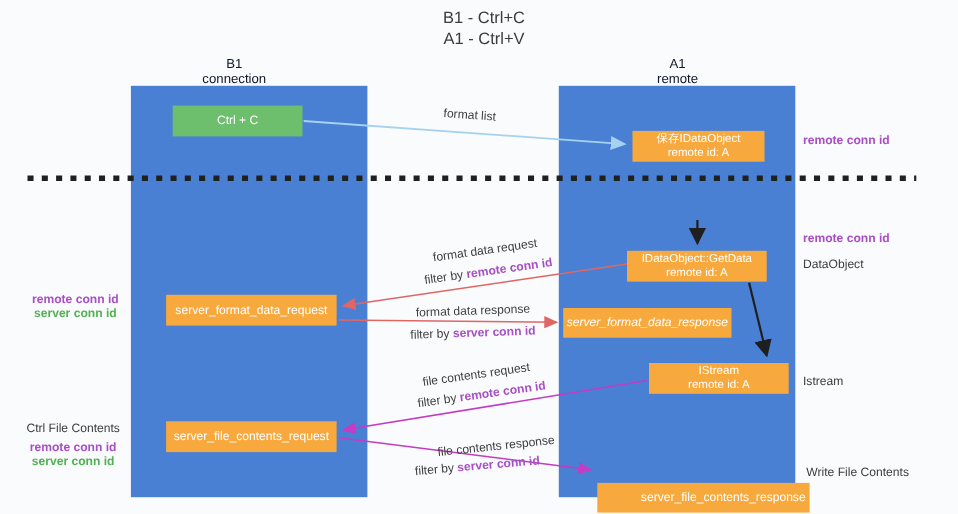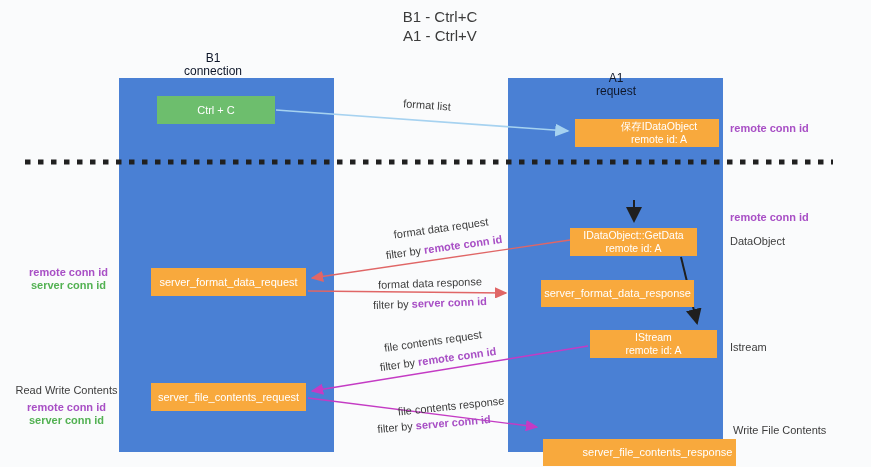--- a/index.html
+++ b/index.html
@@ -78,45 +78,45 @@
 
   <div class="abs title-block">
     <div>B1 - Ctrl+C</div>
     <div>A1 - Ctrl+V</div>
   </div>
 
   <div class="abs lane-header" style="left:153px;top:52px;">
     <div>B1</div>
     <div>connection</div>
   </div>
-  <div class="abs lane-header" style="left:556px;top:52px;margin-top:20px;">
+  <div class="abs lane-header" style="left:556px;top:52px;">
     <div>A1</div>
-    <div>request</div>
+    <div>remote</div>
   </div>
 
   <div class="abs node green" style="left:157px;top:96px;width:118px;height:28px;">
     <div>Ctrl + C</div>
   </div>
 
-  <div class="abs node orange" style="left:575px;top:119px;width:120px;height:28px;padding-left:24px;">
+  <div class="abs node orange" style="left:575px;top:119px;width:120px;height:28px;">
     <div class="l2">保存IDataObject</div>
     <div class="l2">remote id: A</div>
   </div>
 
 
   <div class="abs node orange" style="left:570px;top:228px;width:127px;height:28px;">
     <div class="l2">IDataObject::GetData</div>
     <div class="l2">remote id: A</div>
   </div>
 
   <div class="abs node orange" style="left:151px;top:268px;width:155px;height:28px;">
     <div>server_format_data_request</div>
   </div>
 
-  <div class="abs node orange" style="left:541px;top:280px;width:153px;height:27px;">
+  <div class="abs node orange" style="left:512px;top:280px;width:153px;height:27px;font-style:italic;">
     <div>server_format_data_response</div>
   </div>
 
   <div class="abs node orange" style="left:590px;top:330px;width:127px;height:28px;">
     <div class="l2">IStream</div>
     <div class="l2">remote id: A</div>
   </div>
 
   <div class="abs node orange" style="left:151px;top:383px;width:155px;height:28px;">
     <div>server_file_contents_request</div>
@@ -157,18 +157,18 @@
   <div class="abs side-label dark" style="left:730px;top:235px;">DataObject</div>
   <div class="abs side-label dark" style="left:730px;top:341px;">Istream</div>
   <div class="abs side-label dark" style="left:733px;top:424px;">Write File Contents</div>
 
   <div class="abs legend" style="left:16px;top:266px;">
     <div class="purple">remote conn id</div>
     <div class="greent">server conn id</div>
   </div>
 
   <div class="abs legend" style="left:14px;top:384px;">
-    <div class="dark" style="margin-bottom:4px;">Read Write Contents</div>
+    <div class="dark" style="margin-bottom:4px;">Ctrl File Contents</div>
     <div class="purple">remote conn id</div>
     <div class="greent">server conn id</div>
   </div>
 
 </div>
 
 </body></html>

